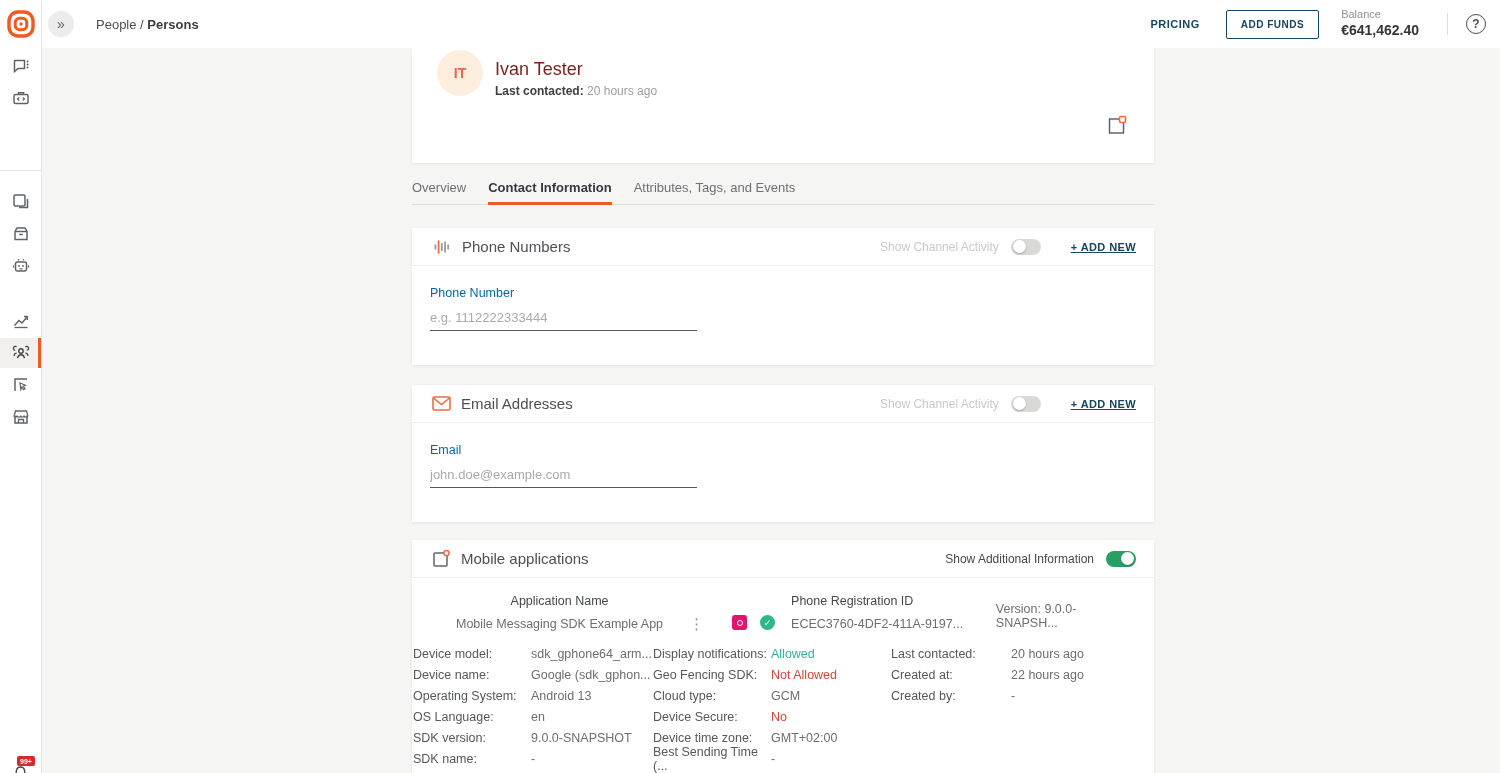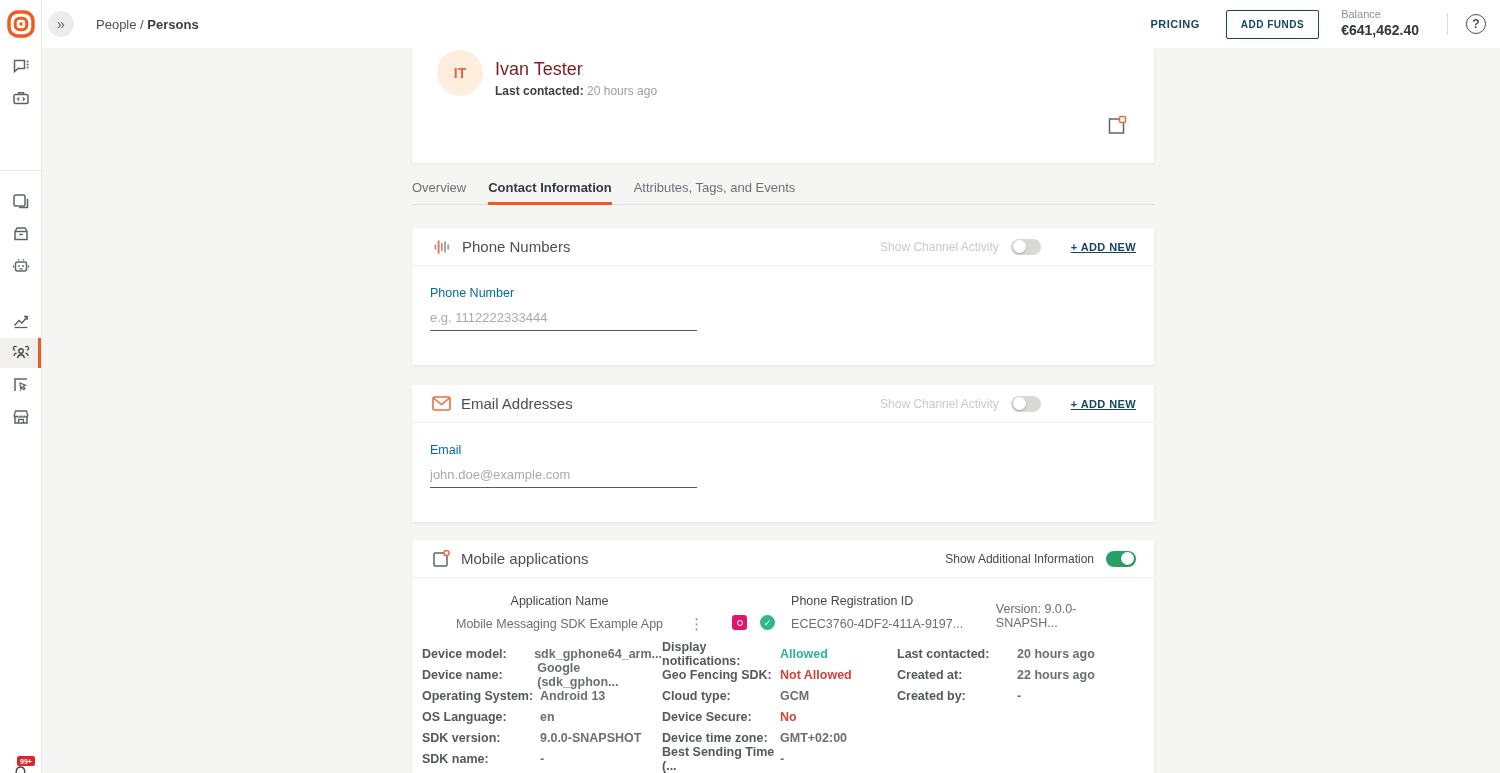--- a/index.html
+++ b/index.html
@@ -96,21 +96,21 @@
   .app-actions { display:flex; align-items:flex-end; padding-bottom:1px; }
   .kebab { color:#8b8e91; font-size:15px; line-height:13px; cursor:pointer; margin-right:28px; }
   .badge-pink { width:15px; height:15px; border-radius:3px; background:#e0156d; margin-right:13px;
     display:flex; align-items:center; justify-content:center; }
   .badge-pink span { width:6px; height:6px; border:1.3px solid #fff; border-radius:50%; display:block; }
   .badge-check { width:15px; height:15px; border-radius:50%; background:#2eb888; color:#fff; font-size:9px;
     display:flex; align-items:center; justify-content:center; margin-right:16px; }
   .app-col-push { width:211px; }
   .app-version { font-size:12.5px; color:#6b6e72; align-self:flex-end; padding-bottom:1px; }
 
-  .detail-grid { display:flex; padding:12px 20px 0 10px;font-weight:bold; }
+  .detail-grid { display:flex; padding:12px 20px 0 1px; }
   .detail-col { display:flex; flex-direction:column; }
   .detail-row { display:flex; height:21px; align-items:center; }
   .d-label { font-size:12.5px; color:#55585c; }
   .d-value { font-size:12.5px; color:#6b6e72; }
   .col-1 { width:240px; } .col-1 .d-label { width:118px; }
   .col-2 { width:238px; } .col-2 .d-label { width:118px; }
   .col-3 { width:240px; } .col-3 .d-label { width:120px; }
 </style>
 </head>
 <body>

